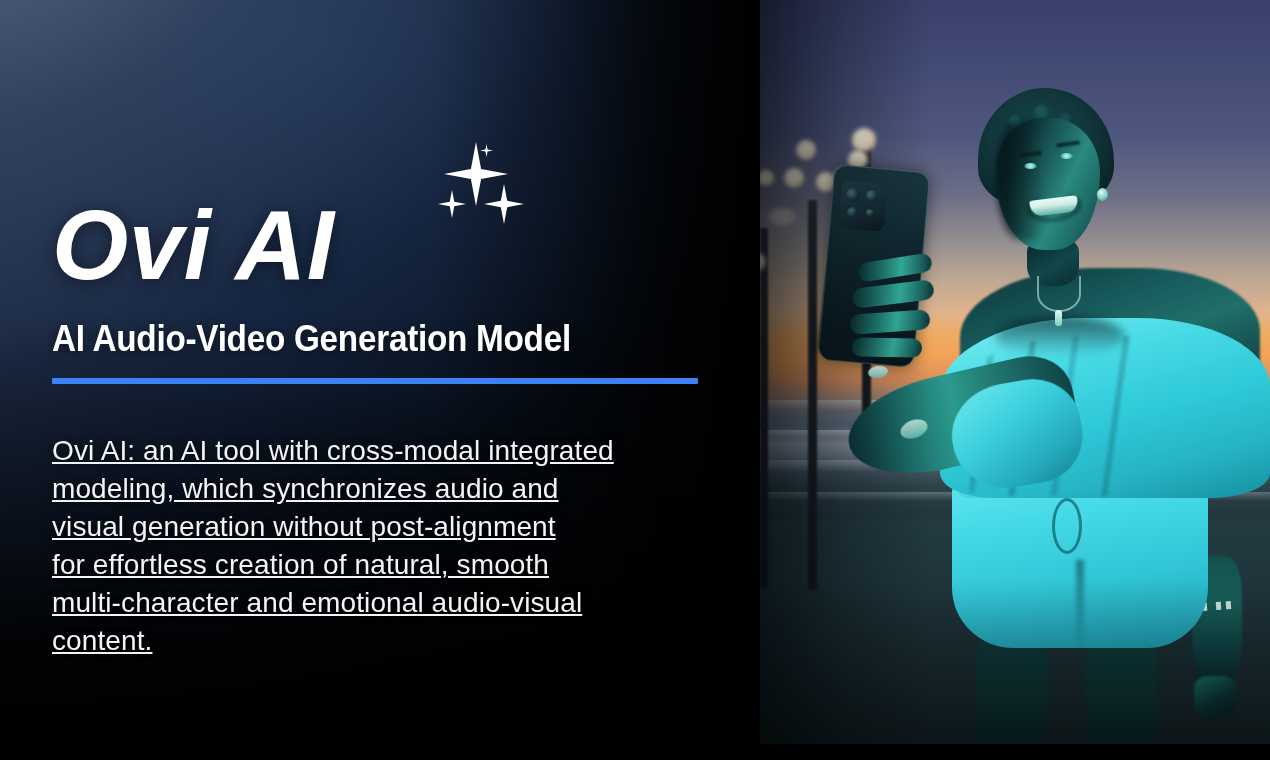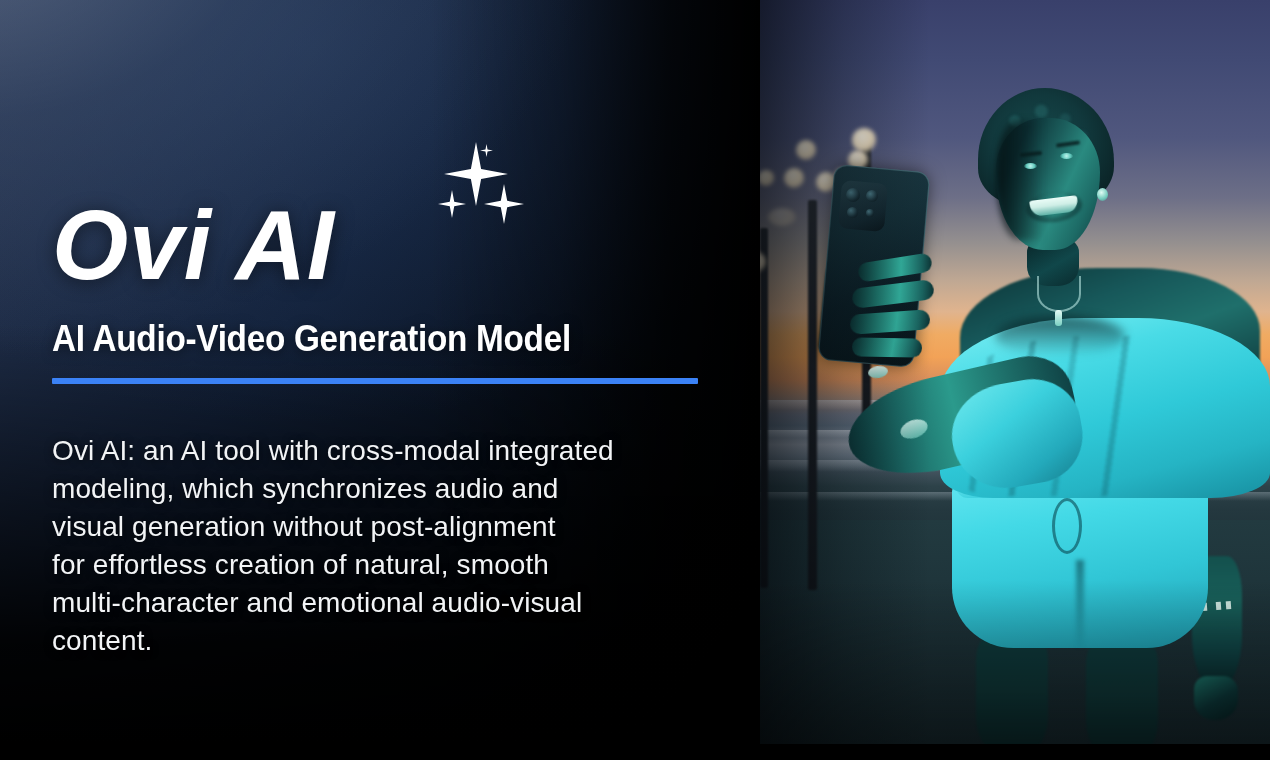--- a/index.html
+++ b/index.html
@@ -351,20 +351,21 @@
     width:646px; height:6px; background:#3b82f6; border-radius:1px;
   }
 
   .desc{
     position:absolute; left:52px; top:432px;
     width:700px;
     font-size:28px; font-weight:300; line-height:38px;
     color:#f2f4f6; letter-spacing:.1px;
     white-space:pre-line;
     text-shadow:0 1px 8px rgba(0,0,0,.7);
+    text-decoration:underline;
   }
 </style>
 </head>
 <body>
 
 <div class="banner">
 
   <div class="photo">
     <div class="sky"></div>
     <div class="sea-band sb1"></div>

